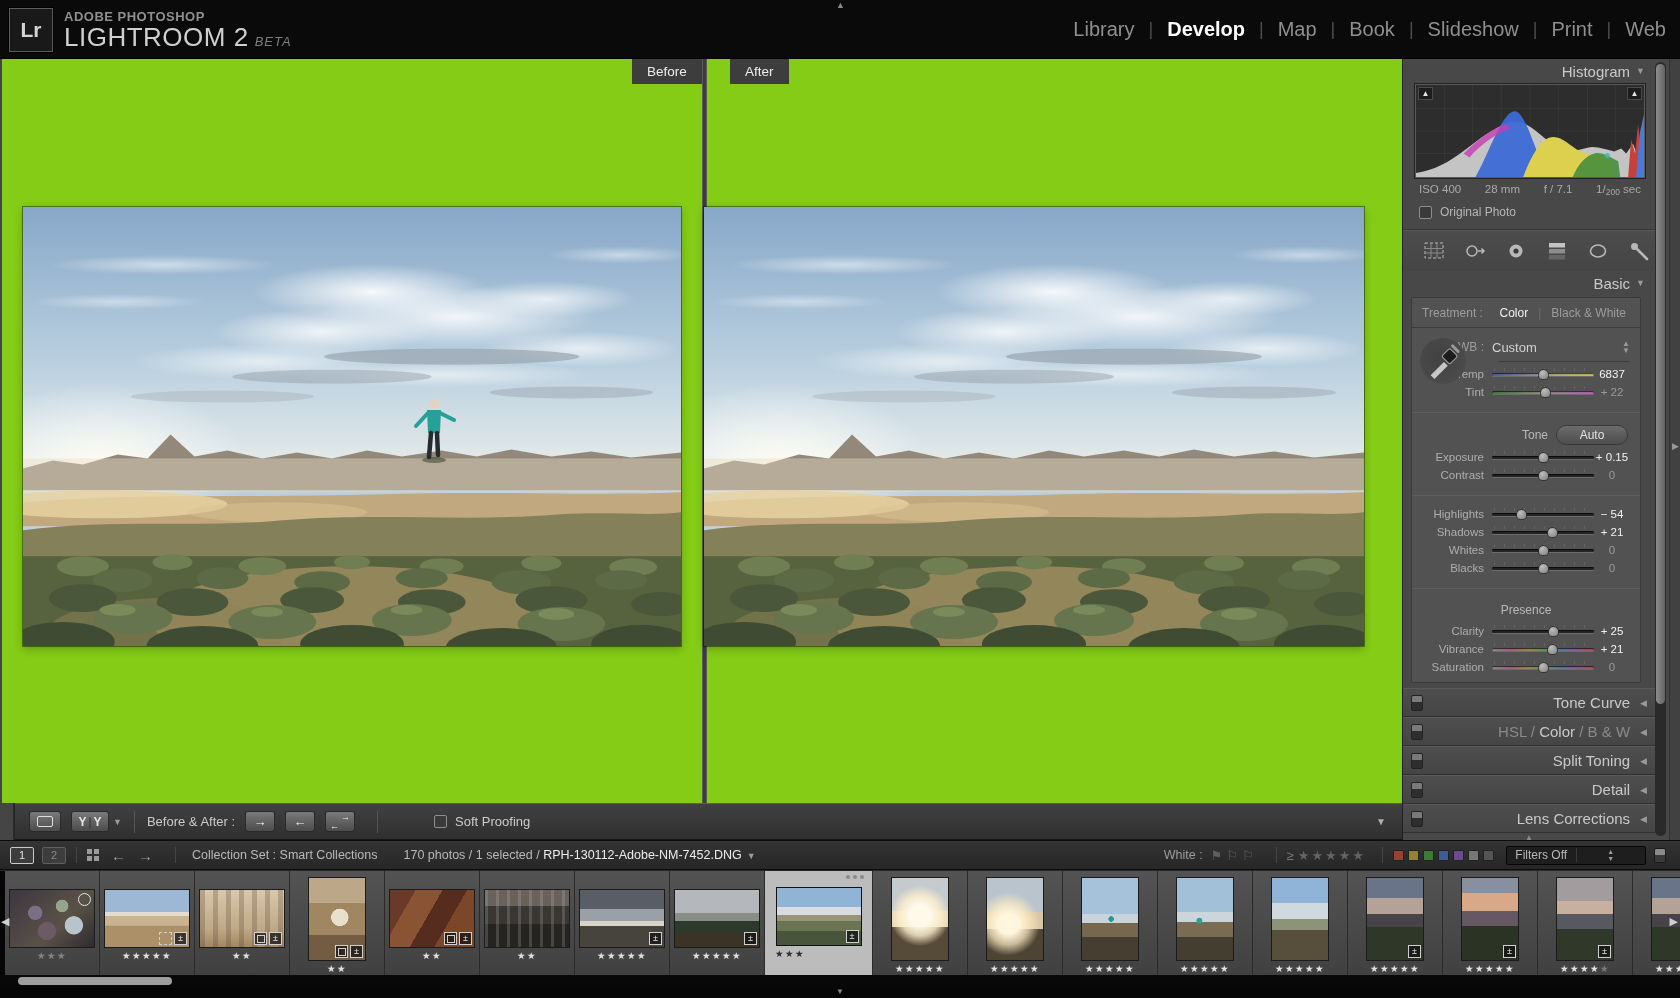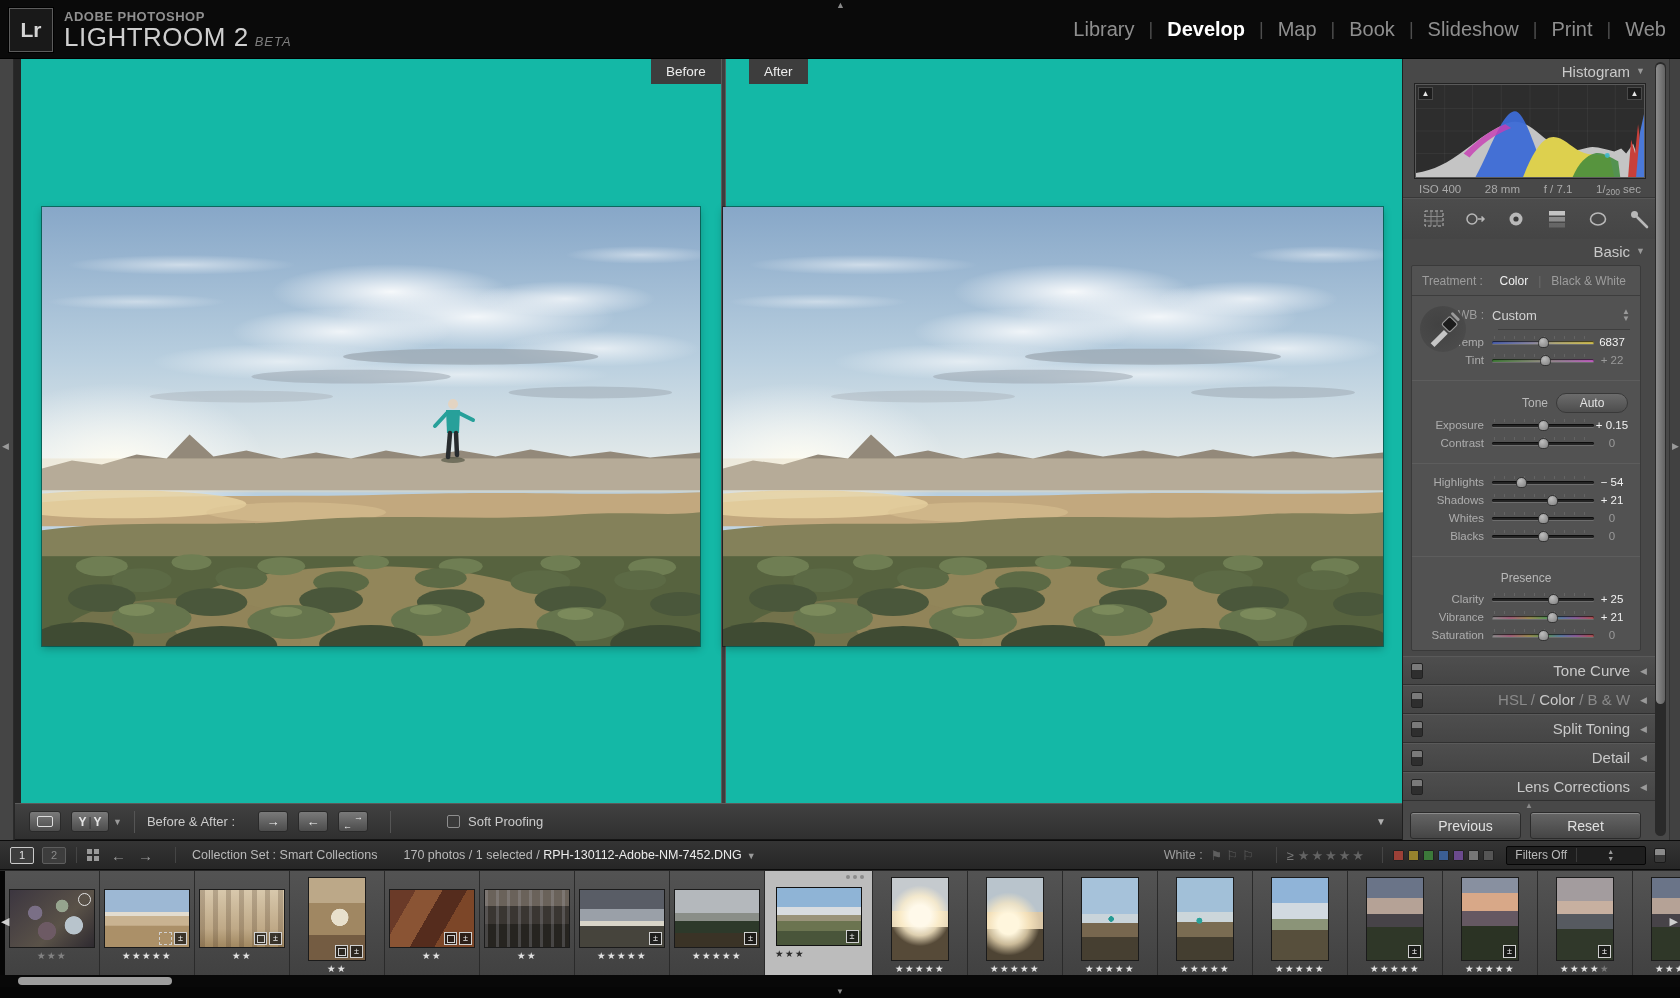--- a/index.html
+++ b/index.html
@@ -19,41 +19,41 @@
   #module-picker { position:absolute; right:14px; top:0; height:59px; display:flex; align-items:center; gap:14px; }
   .module { font-size:20px; color:#8f8f8f; cursor:default; }
   .module.active { color:#ffffff; font-weight:bold; }
   .module-sep { color:#4e4e4e; font-size:18px; font-weight:100; }
 
   
   #left-gutter { position:absolute; left:0; top:59px; width:14px; height:781px; background:#454545; border-right:1px solid #2b2b2b; }
   #left-gutter .edge-arrow { position:absolute; left:2px; top:382px; color:#9a9a9a; font-size:9px; }
 
   
-  #canvas { position:absolute; left:21px; top:59px; width:1624px; height:744px; background:#14b8a6; }
+  #canvas { position:absolute; left:2px; top:59px; width:1624px; height:744px; background:#84cc16; }
   #pane-divider { position:absolute; left:700px; top:0; width:5px; height:744px; background:#3d3d3d; border-left:1px solid #5a5a5a; border-right:1px solid #5a5a5a; }
   .view-chip { position:absolute; top:0; height:25px; background:#3d3d3d; color:#ececec; font-size:13.5px; line-height:25px; padding:0 15px; }
   #chip-before { left:630px; }
   #chip-after { left:728px; }
   .photo { position:absolute; top:148px; height:439px; box-shadow:0 0 0 1px rgba(0,0,0,.4), 0 3px 8px rgba(0,0,0,.25); overflow:hidden; background:#b9cfdf; }
   #photo-before { left:21px; width:658px; }
   #photo-after { left:702px; width:660px; }
   .photo svg.scene { display:block; width:100%; height:100%; }
   #person-overlay { position:absolute; left:59%; top:43%; width:46px; height:80px; }
 
   
   #toolbar { position:absolute; left:15px; top:803px; width:1387px; height:37px; background:linear-gradient(#414141,#2f2f2f); border-top:1px solid #5c5c5c; border-bottom:1px solid #151515; display:flex; align-items:center; }
   .tb-btn { height:21px; background:linear-gradient(#7a7a7a,#4c4c4c); border:1px solid #2a2a2a; border-radius:3px; color:#e4e4e4; display:flex; align-items:center; justify-content:center; font-size:12px; }
   #tb-loupe { width:32px; margin-left:14px; }
   #tb-loupe span { display:block; width:16px; height:11px; border:1.5px solid #ddd; border-radius:2px; }
   #tb-yy { width:38px; margin-left:10px; letter-spacing:0; font-weight:bold; }
   #tb-yy .yy-sep { color:#333; margin:0 2px; font-weight:normal; }
   #tb-caret { color:#9a9a9a; font-size:9px; margin-left:4px; }
   .tb-sep { width:1px; height:22px; background:#232323; border-right:1px solid #555; margin:0 12px; }
-  #tb-ba-label { color:#cbcbcb; font-size:13px; margin-right:23px; }
+  #tb-ba-label { color:#cbcbcb; font-size:13px; margin-right:10px; }
   .tb-arrow-btn { width:30px; margin-right:10px; font-size:13px; color:#f0f0f0; position:relative; }
   #tb-swap { font-size:9px; line-height:8px; }
   #tb-swap .sw1 { position:absolute; top:1px; right:4px; }
   #tb-swap .sw2 { position:absolute; bottom:1px; left:4px; }
   .checkbox { width:13px; height:13px; border:1px solid #8e8e8e; background:#3a3a3a; border-radius:2px; display:inline-block; }
   #tb-soft { display:flex; align-items:center; gap:8px; margin-left:6px; color:#cbcbcb; font-size:13px;padding-left:38px; }
   #tb-disclosure { position:absolute; right:16px; color:#b0b0b0; font-size:10px; }
 
   
   #right-panel { position:absolute; left:1402px; top:59px; width:278px; height:781px; background:#484848; border-left:1px solid #1f1f1f; font-size:12px; }
@@ -392,20 +392,24 @@
         </svg>
         <div class="clip-ind" id="clip-shadows">▲</div>
         <div class="clip-ind" id="clip-highlights">▲</div>
       </div>
       <div id="exif-row">
         <span>ISO 400</span>
         <span>28 mm</span>
         <span>f / 7.1</span>
         <span><span>1/</span><span class="sh-den">200</span> <span>sec</span></span>
       </div>
+      <div id="orig-photo-row">
+        <span class="checkbox"></span>
+        <span>Original Photo</span>
+      </div>
       <div class="rp-divider"></div>
       <div id="tool-strip">
           <div class="tool-btn">
             <svg width="24" height="24" viewBox="0 0 24 24">
               <rect x="3" y="4" width="18" height="15" fill="none" stroke="#b8b8b8" stroke-dasharray="3 2"></rect>
               <path d="M9 4v15 M15 4v15 M3 9.5h18 M3 14h18" stroke="#8a8a8a" stroke-width="1" fill="none"></path>
             </svg>
           </div>
           <div class="tool-btn">
             <svg width="24" height="24" viewBox="0 0 24 24">

